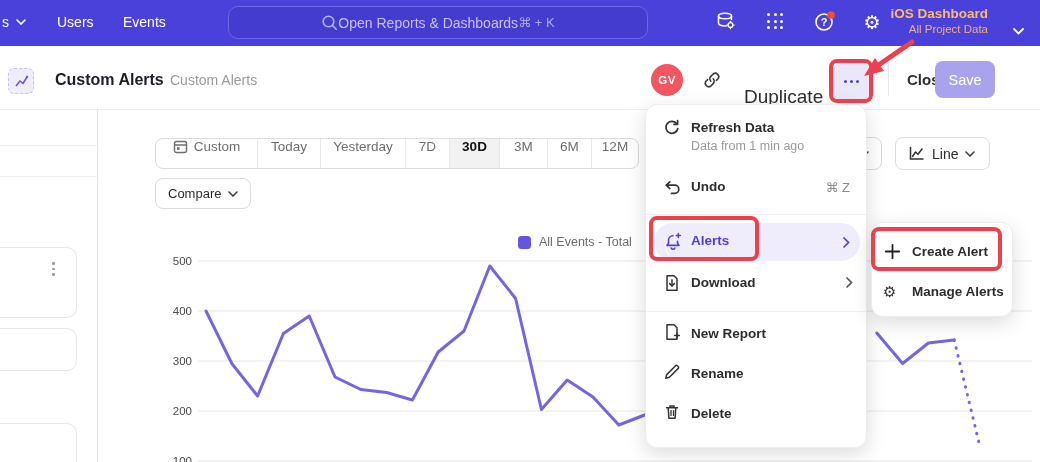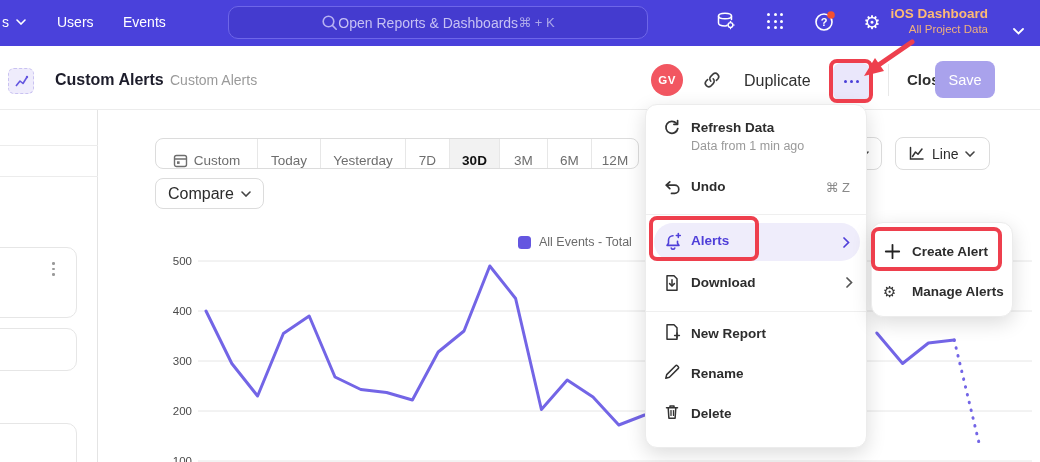--- a/index.html
+++ b/index.html
@@ -23,41 +23,41 @@
   .project .pn { font-size:13.5px; font-weight:700; }
   .project .ps { font-size:11.5px; opacity:.92; margin-top:2px; }
 
   
   .header { left:0; top:46px; width:1040px; height:64px; background:#fff; border-bottom:1px solid #ECECEC; z-index:4; }
   .title-icon { left:8px; top:22px; width:26px; height:26px; background:#EFECFC; border:1px dashed #C9C2F1; border-radius:6px; display:flex; align-items:center; justify-content:center; }
   .page-title { left:55px; top:25px; font-size:16px; font-weight:700; color:#1d1d2b; }
   .breadcrumb { left:170px; top:26px; font-size:14px; color:#9A9A9A; }
   .avatar { left:651px; top:18px; width:32px; height:32px; border-radius:50%; background:#F25661; color:#fff; font-size:11.5px; font-weight:700; display:flex; align-items:center; justify-content:center; letter-spacing:.4px; }
   .linkicon { left:702px; top:24px; width:20px; height:20px; }
-  .dup { left:744px; top:26px; font-size:16px; color:#2f2f2f; cursor:pointer; }
+  .dup { left:744px; top:40px; font-size:19px; color:#2f2f2f; cursor:pointer; }
   .morebtn { left:833px; top:17px; width:37px; height:37px; background:#EAE7FB; border-radius:8px; display:flex; align-items:center; justify-content:center; gap:2.5px; cursor:pointer; }
   .morebtn i { width:3.5px; height:3.5px; border-radius:50%; background:#4A3FD8; }
   .hdr-div { left:888px; top:18px; width:1px; height:32px; background:#E8E8E8; }
   .closelbl { left:907px; top:25px; font-size:15px; color:#2f2f2f; cursor:pointer;font-weight:bold; }
   .savebtn { left:935px; top:15px; width:60px; height:37px; background:#A9A2EC; color:#fff; border:none; border-radius:8px; font-size:14.5px; font-family:inherit; cursor:pointer; }
 
   
   .sidebar { left:0; top:110px; width:98px; height:352px; border-right:1px solid #E4E4E4; background:#fff; z-index:2; }
   .sb-line { left:0; height:1px; background:#ECECEC; width:98px; }
   .sb-card { left:-18px; width:95px; background:#fff; border:1px solid #E6E6E6; border-radius:10px; }
   .kebab { left:52px; display:flex; flex-direction:column; gap:3px; cursor:pointer; }
   .kebab i { width:2.6px; height:2.6px; border-radius:50%; background:#9a9a9a; }
 
   
   .chart-svg { left:0; top:110px; z-index:1; }
   .seg-group { left:155px; top:138px; height:31px; display:flex; background:#fff; border:1px solid #DCDCDC; border-radius:8px; overflow:hidden; z-index:2; }
-  .seg { display:flex; align-items:flex-end; justify-content:center; gap:6px; font-size:13.5px; color:#6e6e6e; border-right:1px solid #E7E7E7; cursor:pointer; height:100%; }
+  .seg { display:flex; align-items:flex-start; justify-content:center; gap:6px; font-size:13.5px; color:#6e6e6e; border-right:1px solid #E7E7E7; cursor:pointer; height:100%; }
   .seg:last-child { border-right:none; }
   .seg.selected { background:#F2F2F2; color:#111; font-weight:700; }
-  .wbtn { background:#fff; border:1px solid #DCDCDC; border-radius:8px; display:flex; align-items:center; gap:7px; font-size:16px; color:#2b2b2b; padding:0 12px; height:31px; cursor:pointer; }
+  .wbtn { background:#fff; border:1px solid #DCDCDC; border-radius:8px; display:flex; align-items:center; gap:7px; font-size:13px; color:#2b2b2b; padding:0 12px; height:31px; cursor:pointer; }
   .compare { left:155px; top:178px; z-index:2; }
   .hiddendrop { left:792px; top:137px; width:90px; height:33px; z-index:3; justify-content:flex-end; }
   .linebtn { left:895px; top:137px; width:95px; height:33px; z-index:3; font-size:14px; }
   .legend { left:518px; top:235px; display:flex; align-items:center; gap:8px; z-index:2; }
   .legend .sw { width:13px; height:13px; border-radius:3.5px; }
   .legend .lt { font-size:12.5px; color:#6b6b6b; }
 
   
   .menu { left:645px; top:104px; width:222px; height:344px; background:#fff; border:1px solid #ECECEC; border-radius:12px; box-shadow:0 6px 20px rgba(0,0,0,.14); z-index:10; }
   .mi-icon { left:16px; width:20px; height:20px; }

